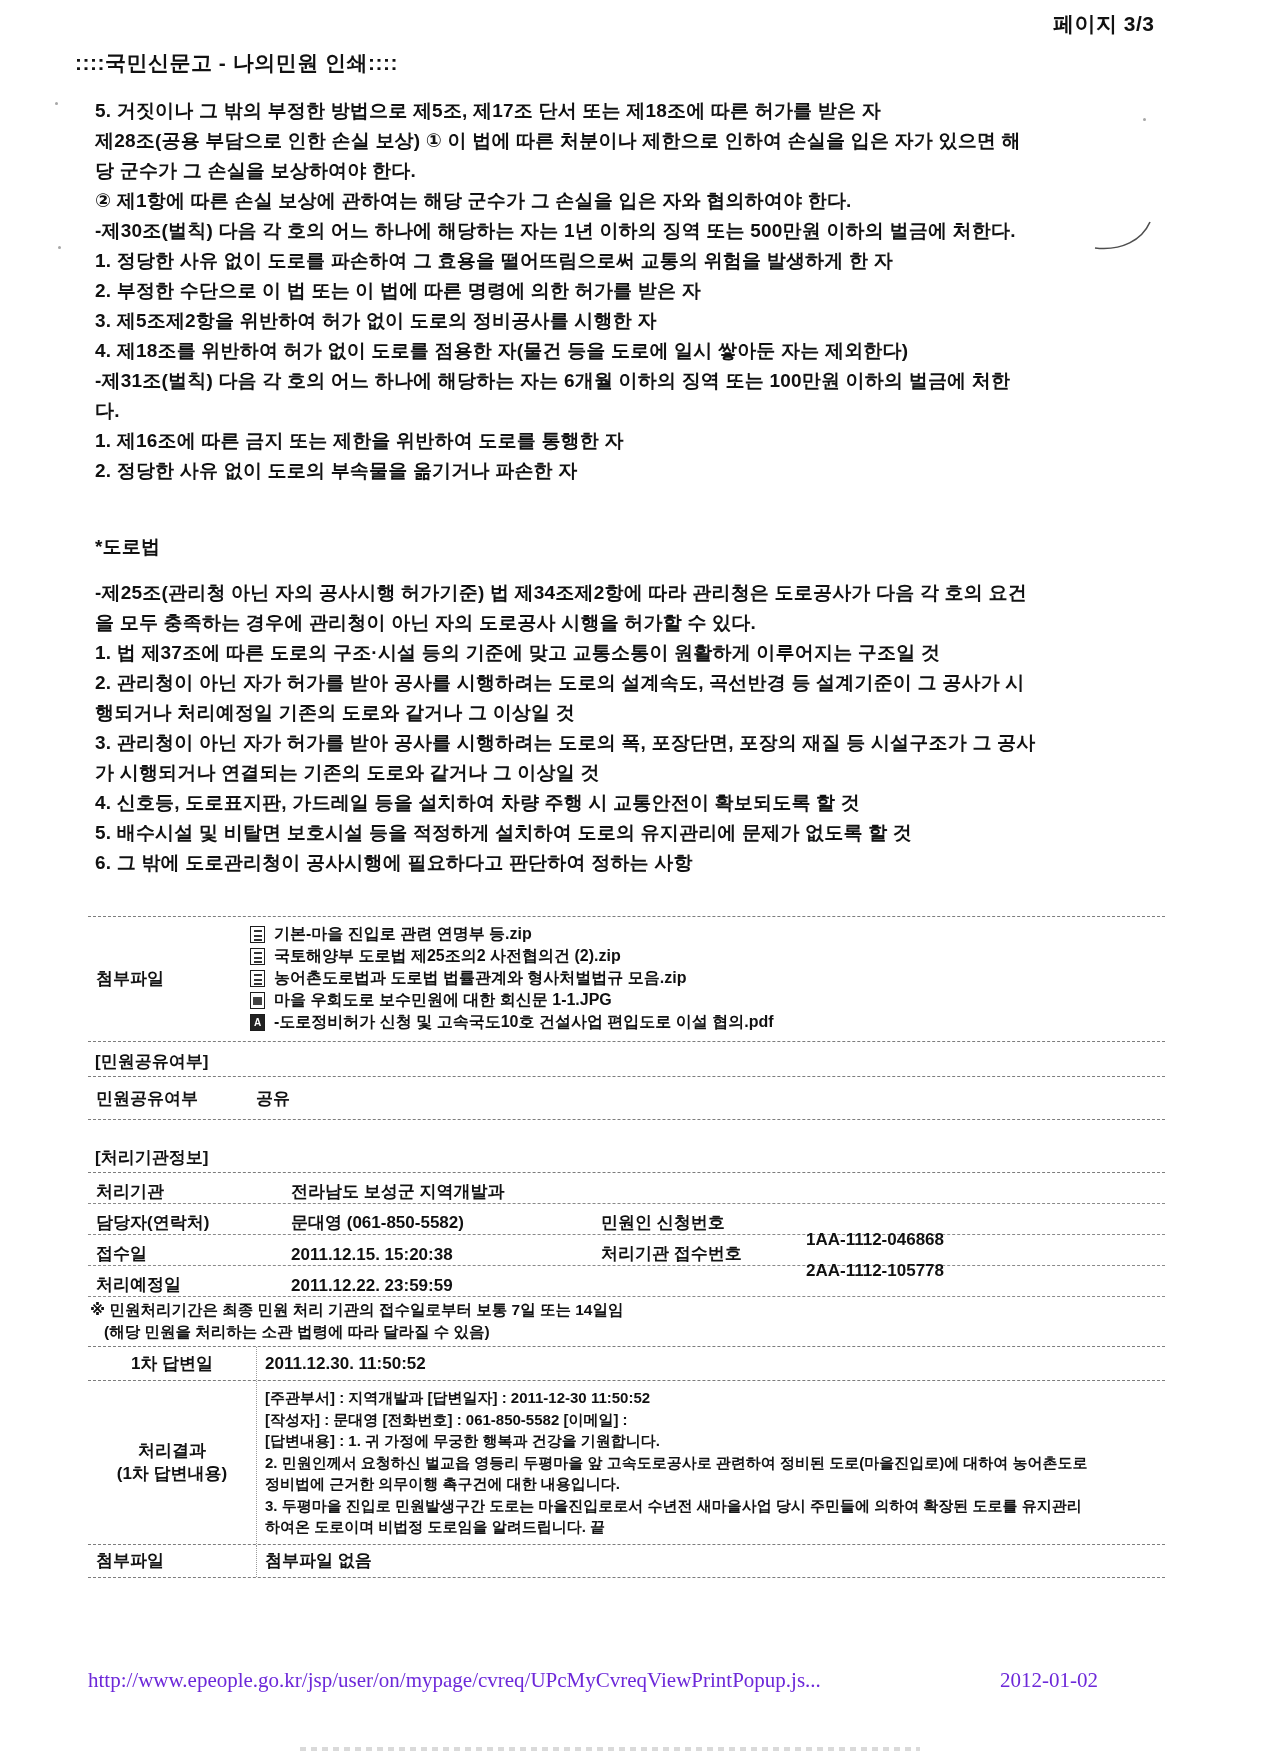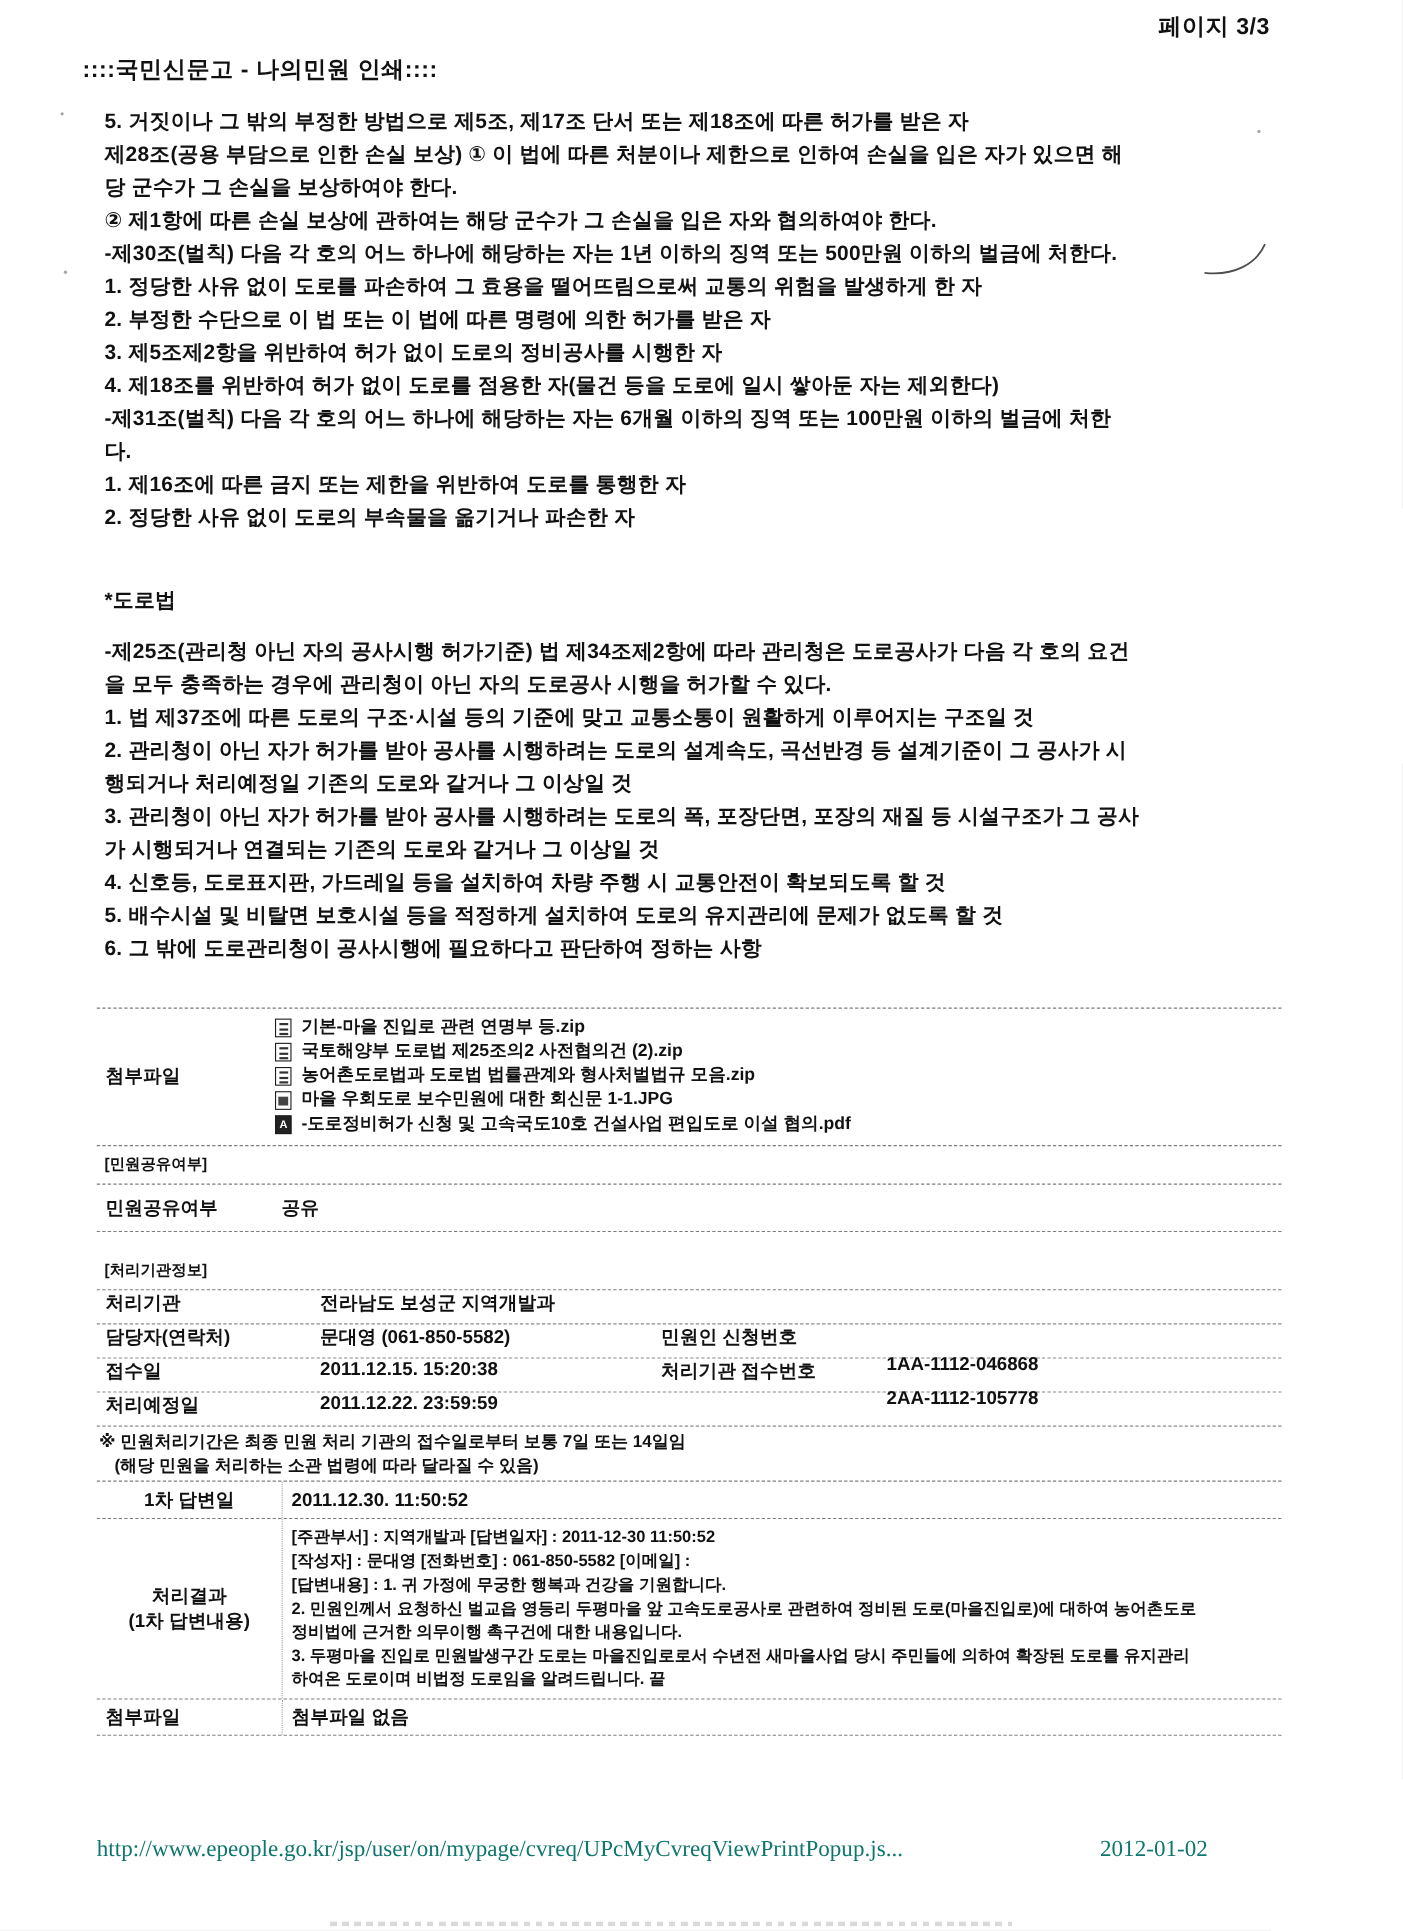--- a/index.html
+++ b/index.html
@@ -5,58 +5,58 @@
   html,body{margin:0;padding:0;background:#e8e8e8;}
   .page{
     position:relative;width:1275px;height:1755px;background:#ffffff;
     font-family:"Liberation Sans","DejaVu Sans",sans-serif;color:#111;
     overflow:hidden;margin:0 auto;
   }
   *{box-sizing:border-box;}
   .abs{position:absolute;}
   .hdr{font-size:21px;font-weight:700;letter-spacing:.5px;white-space:nowrap;}
   .bline{height:30px;line-height:30px;font-size:19px;font-weight:700;white-space:nowrap;letter-spacing:.2px;}
-  .sec-title{font-size:14px;font-weight:700;white-space:nowrap;}
+  .sec-title{font-size:17px;font-weight:700;white-space:nowrap;}
   
   .scan-table{border-top:1px dashed #7d7d7d;border-bottom:1px dashed #7d7d7d;}
   .lbl{font-size:17px;font-weight:700;white-space:nowrap;}
   .val{font-size:17px;font-weight:700;white-space:nowrap;}
   
   .attach-wrap{display:flex;padding:6px 0 8px 0;}
   .attach-label{width:162px;display:flex;align-items:center;padding-left:8px;}
   .attach-files{flex:1;}
   .frow{height:22px;line-height:22px;font-size:16px;font-weight:700;white-space:nowrap;display:flex;align-items:center;}
   .ficon{display:inline-block;width:15px;height:17px;border:1px solid #1c1c1c;margin-right:9px;position:relative;background:#fff;flex:0 0 auto;}
   .ficon.zip::before{content:"";position:absolute;left:3px;top:3px;width:8px;height:2px;background:#333;}
   .ficon.zip::after{content:"";position:absolute;left:3px;top:8px;width:8px;height:2px;background:#333;box-shadow:0 4px 0 #333;}
   .ficon.jpg::before{content:"";position:absolute;left:2px;top:4px;width:9px;height:8px;background:#444;}
   .ficon.pdf{background:#222;}
   .ficon.pdf::before{content:"A";position:absolute;left:3px;top:2px;color:#fff;font-size:10px;font-weight:700;line-height:12px;}
   
   .share-row{display:flex;align-items:center;height:44px;}
   .share-row .lbl{width:168px;padding-left:8px;}
   
-  .arow{display:flex;align-items:flex-start;height:31px;border-bottom:1px dashed #8a8a8a;}
+  .arow{display:flex;align-items:flex-end;height:31px;border-bottom:1px dashed #8a8a8a;}
   .arow .c1{width:203px;padding-left:8px;}
   .arow .c2{width:310px;}
   .arow .c2.full{flex:1;}
   .arow .c3{width:196px;}
   .arow .c4{flex:1;padding-left:8px;border-left:1px dotted #9a9a9a;align-self:stretch;display:flex;align-items:center;margin-top:36px;}
   .note{font-size:15.5px;font-weight:700;white-space:nowrap;}
   
   .rrow{display:flex;border-bottom:1px dashed #7d7d7d;}
   .rrow .rl{width:168px;display:flex;flex-direction:column;justify-content:center;align-items:center;text-align:right;}
   .rrow .rv{flex:1;border-left:1px dotted #9a9a9a;display:flex;align-items:center;padding-left:8px;}
   .rrow.r1{height:34px;}
   .rrow.r2{min-height:152px;}
   .rrow.r2 .rv{flex-direction:column;align-items:flex-start;justify-content:center;padding:6px 0 6px 8px;}
   .rrow.r3{height:33px;}
   .rrow.r3 .rl{align-items:flex-start;padding-left:8px;}
   .rline{font-size:15px;font-weight:700;line-height:21.5px;white-space:nowrap;letter-spacing:0;}
-  .footer{font-family:"Liberation Serif","DejaVu Serif",serif;font-size:21px;white-space:nowrap;color:#0f766e;}
+  .footer{font-family:"Liberation Serif","DejaVu Serif",serif;font-size:21px;white-space:nowrap;color:#6d28d9;}
   .speck{position:absolute;background:#6a6a6a;width:3px;height:3px;border-radius:50%;opacity:.6;}
   .smudge{position:absolute;left:300px;top:1747px;width:620px;height:4px;background:repeating-linear-gradient(90deg,#bbb 0 6px,#fff 6px 11px);opacity:.55;}
 </style>
 </head>
 <body>
 
 <div class="page">
 
   <div class="abs hdr" style="left:75px;top:12px;margin-top:37px;">::::국민신문고 - 나의민원 인쇄::::</div>
   <div class="abs hdr" style="left:1053px;top:10px;">페이지 3/3</div>

